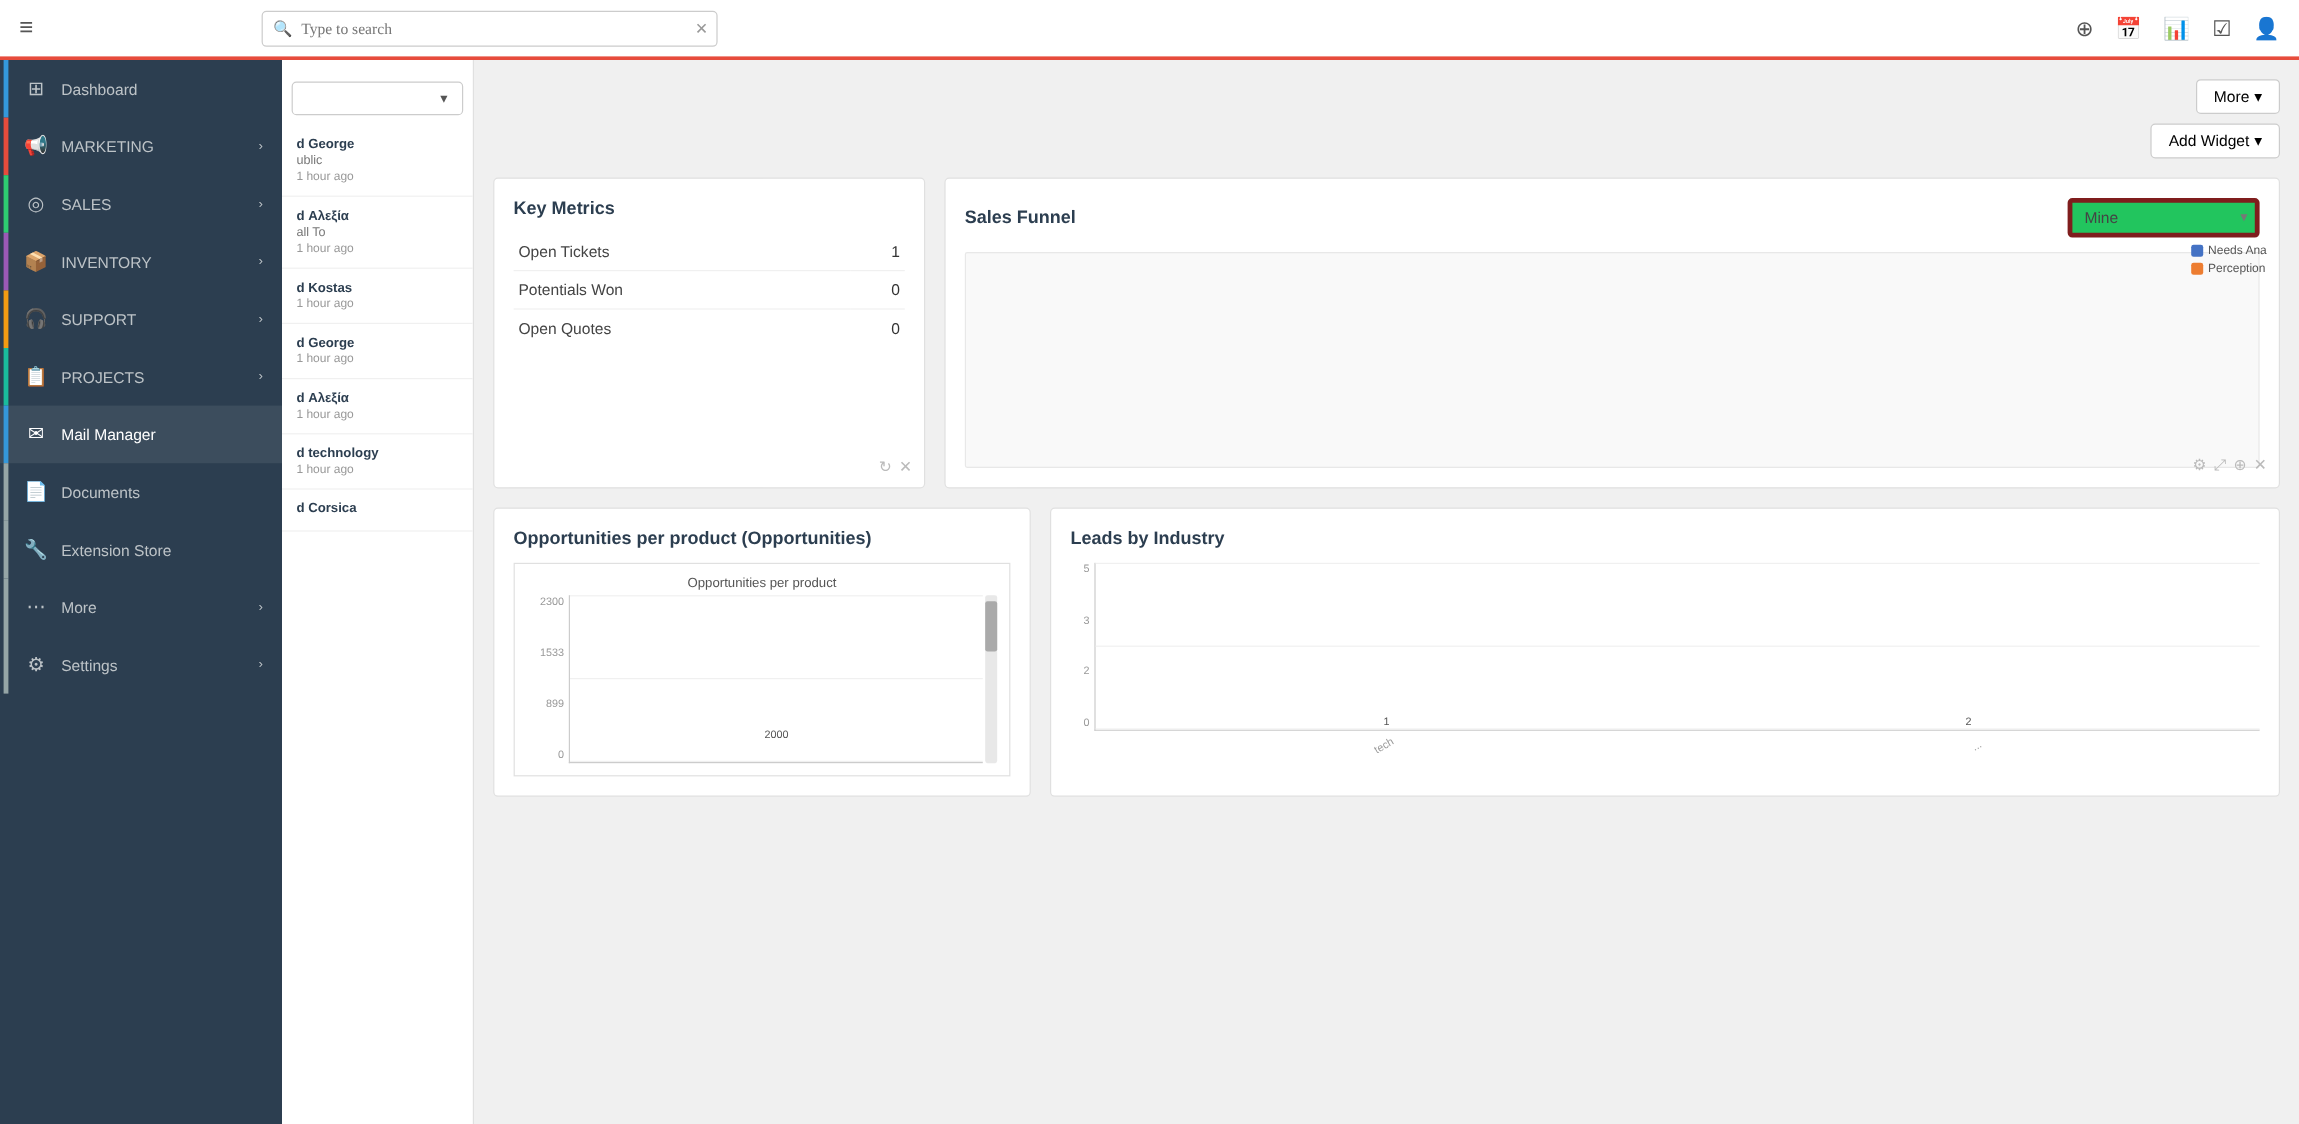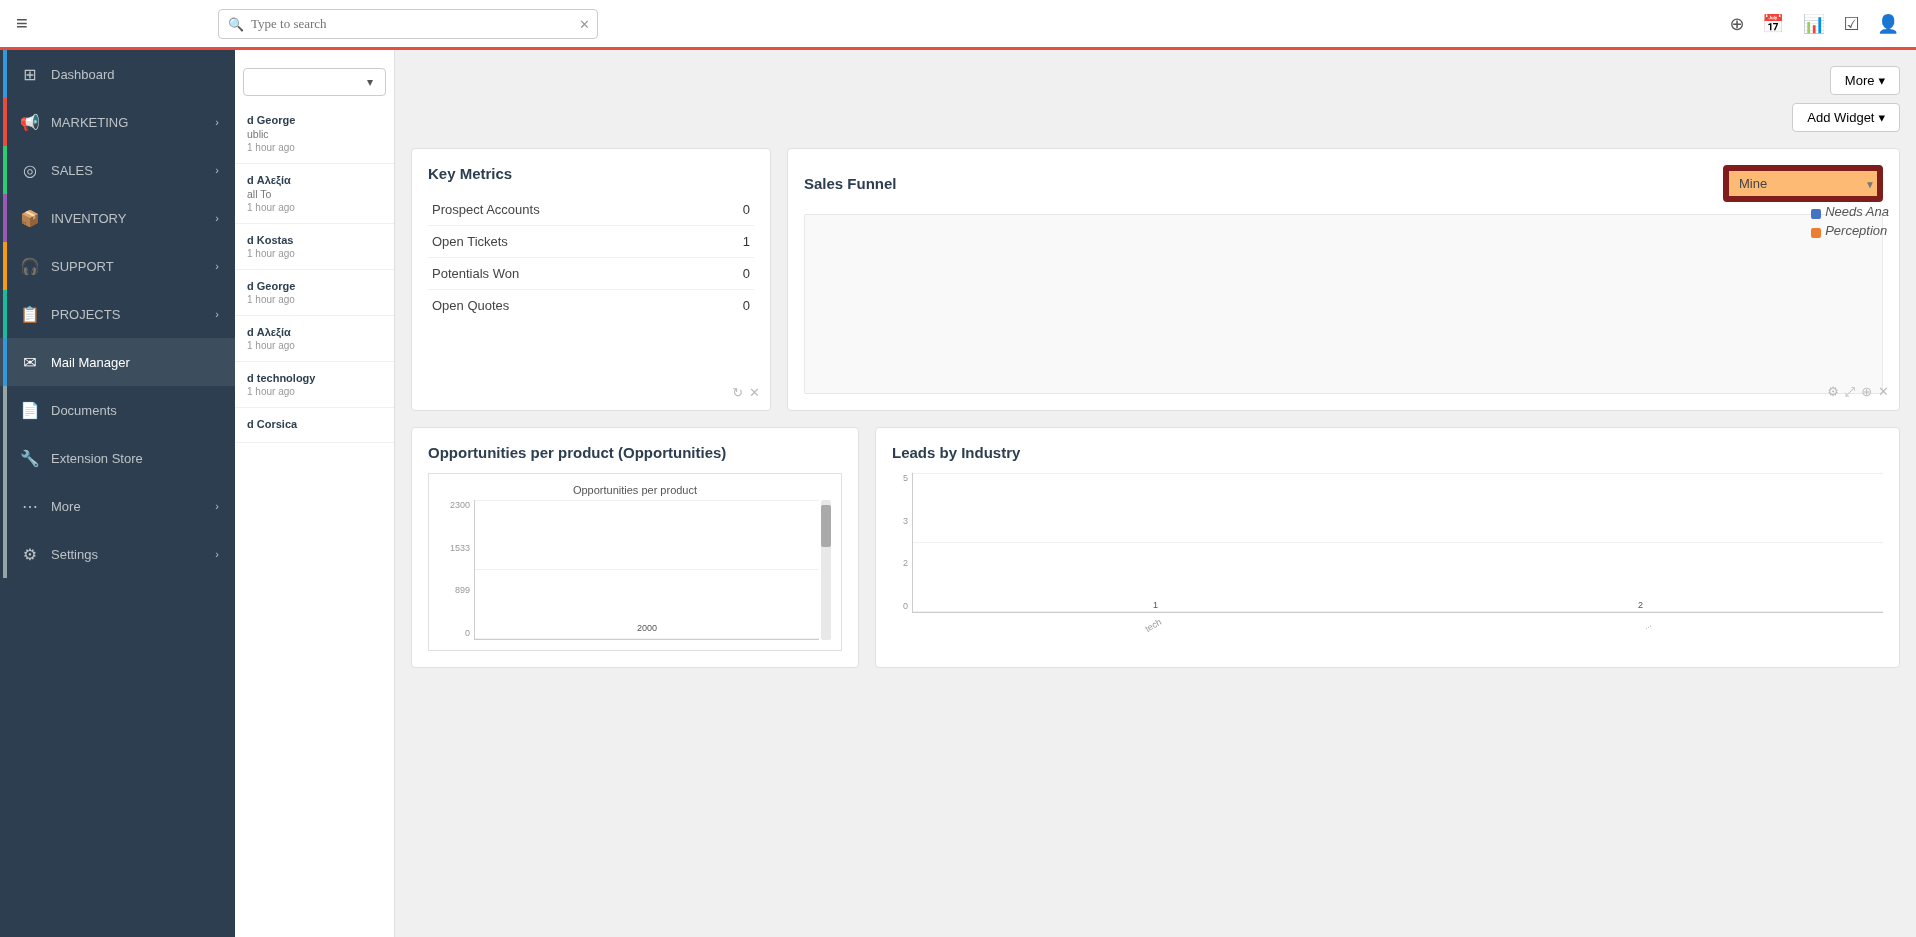--- a/index.html
+++ b/index.html
@@ -263,25 +263,25 @@
       flex: 1;
     }
     .sales-funnel-header {
       display: flex;
       align-items: center;
       margin-bottom: 12px;
     }
     .sales-funnel-header .widget-title { margin-bottom: 0; flex: 1; }
     .funnel-select {
       padding: 5px 24px 5px 10px;
-      border: 6px solid #7f1d1d;
+      border: 4px solid #7f1d1d;
       border-radius: 4px;
       font-size: 13px;
       color: #444;
-      background: #fdba74;
+      background: #22c55e;
       cursor: pointer;
       appearance: none;
       -webkit-appearance: none;
       position: relative;
       min-width: 160px;
     }
     .funnel-select-wrap {
       position: relative;
     }
     .funnel-select-wrap::after {
@@ -297,25 +297,24 @@
     .funnel-chart-area {
       background: #f9f9f9;
       border: 1px solid #e8e8e8;
       height: 180px;
       border-radius: 2px;
       position: relative;
       overflow: hidden;
     }
     .legend-item {
       display: flex;
-      align-items: flex-end;
+      align-items: flex-start;
       gap: 4px;
-      font-size: 13px;
+      font-size: 10px;
       color: #555;
-      font-style: italic;
     }
     .legend-dot {
       width: 10px;
       height: 10px;
       border-radius: 2px;
       flex-shrink: 0;
     }
     .funnel-widget-actions {
       position: absolute;
       bottom: 10px;
@@ -499,24 +498,20 @@
           <span>▾</span>
         </button>
       </div>
 
       <div class="dashboard-row">
 
         <div class="widget-card key-metrics-card">
           <div class="widget-title">Key Metrics</div>
           <table class="metrics-table">
             <tbody>
-              <tr>
-                <td>Prospect Accounts</td>
-                <td>0</td>
-              </tr>
               <tr>
                 <td>Open Tickets</td>
                 <td>1</td>
               </tr>
               <tr>
                 <td>Potentials Won</td>
                 <td>0</td>
               </tr>
               <tr>
                 <td>Open Quotes</td>
@@ -571,21 +566,21 @@
             <div class="opp-chart-title">Opportunities per product</div>
             <div style="display:flex; height:140px; position:relative;">
 
               <div style="display:flex; flex-direction:column-reverse; justify-content:space-between; width:35px; padding-bottom:2px;">
                 <div style="font-size:9px;color:#999;text-align:right;padding-right:4px;">0</div>
                 <div style="font-size:9px;color:#999;text-align:right;padding-right:4px;">899</div>
                 <div style="font-size:9px;color:#999;text-align:right;padding-right:4px;">1533</div>
                 <div style="font-size:9px;color:#999;text-align:right;padding-right:4px;">2300</div>
               </div>
 
-              <div style="flex:1; display:flex; align-items:flex-end; border-left:1px solid #ccc; border-bottom:1px solid #ccc; padding: 4px 6px; position:relative;">
+              <div style="flex:1; display:flex; align-items:flex-end; border-left:1px solid #ccc; border-bottom:1px solid #ccc; padding: 16px 6px; position:relative;">
 
                 <div style="position:absolute;top:0;left:0;right:0;bottom:0;display:flex;flex-direction:column-reverse;justify-content:space-between;pointer-events:none;">
                   <div style="border-top:1px solid #f0f0f0;width:100%;"></div>
                   <div style="border-top:1px solid #f0f0f0;width:100%;"></div>
                   <div style="border-top:1px solid #f0f0f0;width:100%;"></div>
                 </div>
 
                 <div style="flex:1;display:flex;flex-direction:column;align-items:center;justify-content:flex-end;">
                   <div style="font-size:9px;color:#555;margin-bottom:2px;">2000</div>
                   <div style="width:80%;height:87%;background:#4ab9c4;border-radius:2px 2px 0 0;"></div>

